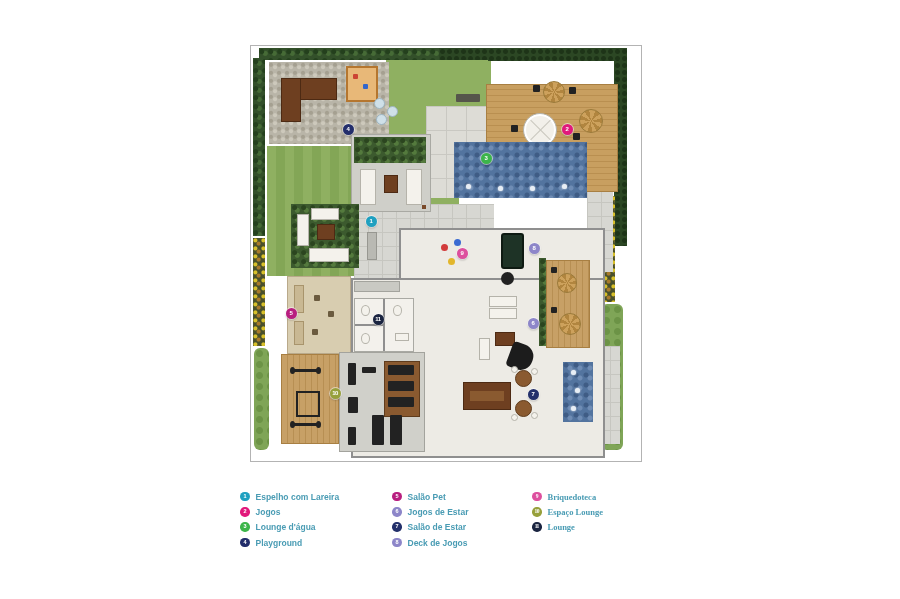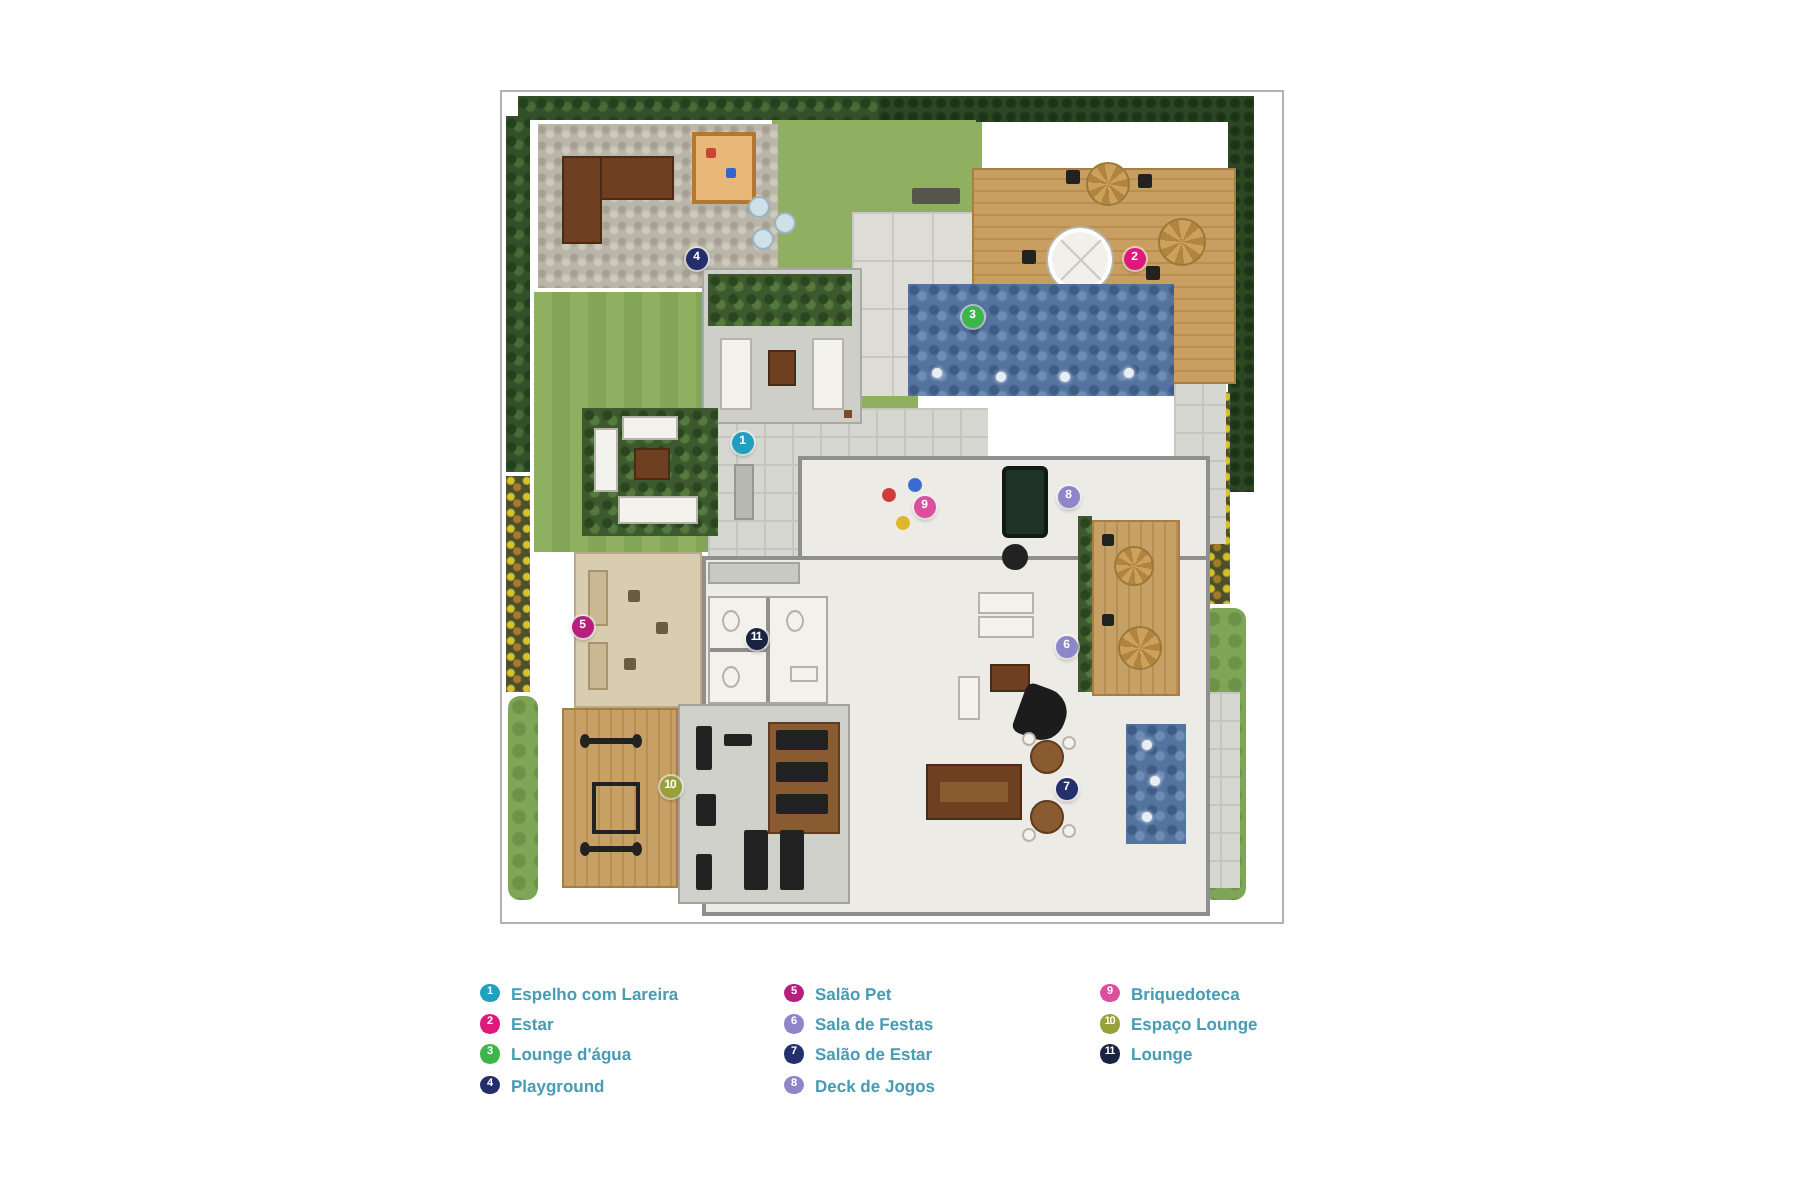--- a/index.html
+++ b/index.html
@@ -72,21 +72,21 @@
     letter-spacing:-0.5px;box-shadow:0 0 0 1px rgba(255,255,255,.55),0 1px 2px rgba(0,0,0,.35);}
   
   #watermark{position:absolute;left:92px;top:248px;z-index:30;display:flex;align-items:center;gap:4px;
     opacity:.42;pointer-events:none;}
   #watermark .wm-mark{width:0;height:0;border-left:9px solid #a7adb2;border-top:7px solid transparent;
     border-bottom:7px solid transparent;transform:rotate(-12deg);}
   #watermark .wm-text{font-size:27px;font-weight:bold;color:#9aa0a5;letter-spacing:1px;}
   
   #legend{position:absolute;left:240px;top:489px;width:440px;height:72px;}
   .legend-col{position:absolute;top:0;display:flex;flex-direction:column;}
-  #legend-col-1{left:0;} #legend-col-2{left:152px;} #legend-col-3{left:310px;}
+  #legend-col-1{left:0;} #legend-col-2{left:152px;} #legend-col-3{left:292px;font-family:Liberation Serif, serif;}
   .legend-item{display:flex;align-items:center;gap:6px;height:15.3px;}
   .badge{width:9.5px;height:9.5px;border-radius:50%;color:#fff;font-size:5.5px;font-weight:bold;
     line-height:9.5px;text-align:center;letter-spacing:-0.5px;flex:0 0 auto;}
   .llabel{font-size:8.5px;font-weight:bold;color:#4a9cb4;white-space:nowrap;}
 </style>
 </head>
 <body>
 
 <div id="page">
 
@@ -259,39 +259,39 @@
   </div>
 
   <div id="legend">
     <div class="legend-col" id="legend-col-1">
         <div class="legend-item">
           <span class="badge" style="background: rgb(31, 160, 192);">1</span>
           <span class="llabel">Espelho com Lareira</span>
         </div>
         <div class="legend-item">
           <span class="badge" style="background: rgb(225, 24, 123);">2</span>
-          <span class="llabel">Estar</span>
+          <span class="llabel">Jogos</span>
         </div>
         <div class="legend-item">
           <span class="badge" style="background: rgb(60, 181, 74);">3</span>
           <span class="llabel">Lounge d'água</span>
         </div>
         <div class="legend-item">
           <span class="badge" style="background: rgb(35, 46, 107);">4</span>
           <span class="llabel">Playground</span>
         </div>
       </div>
     <div class="legend-col" id="legend-col-2">
         <div class="legend-item">
           <span class="badge" style="background: rgb(184, 30, 127);">5</span>
           <span class="llabel">Salão Pet</span>
         </div>
         <div class="legend-item">
           <span class="badge" style="background: rgb(141, 134, 201);">6</span>
-          <span class="llabel">Sala de Festas</span>
+          <span class="llabel">Jogos de Estar</span>
         </div>
         <div class="legend-item">
           <span class="badge" style="background: rgb(35, 48, 107);">7</span>
           <span class="llabel">Salão de Estar</span>
         </div>
         <div class="legend-item">
           <span class="badge" style="background: rgb(141, 134, 201);">8</span>
           <span class="llabel">Deck de Jogos</span>
         </div>
       </div>

